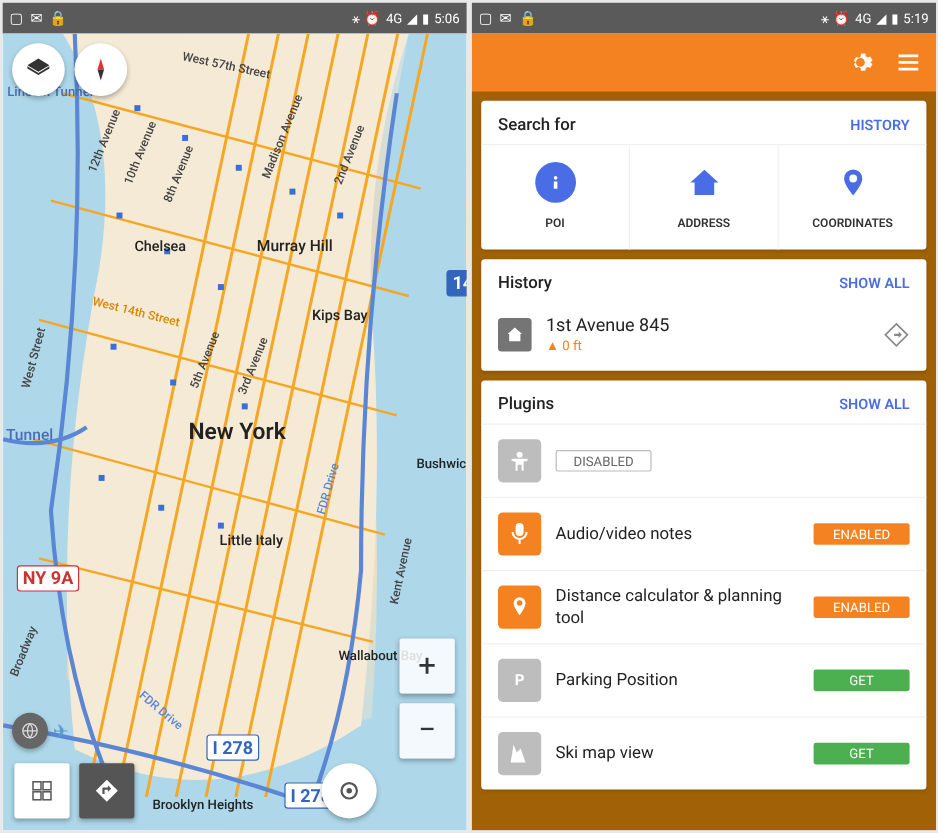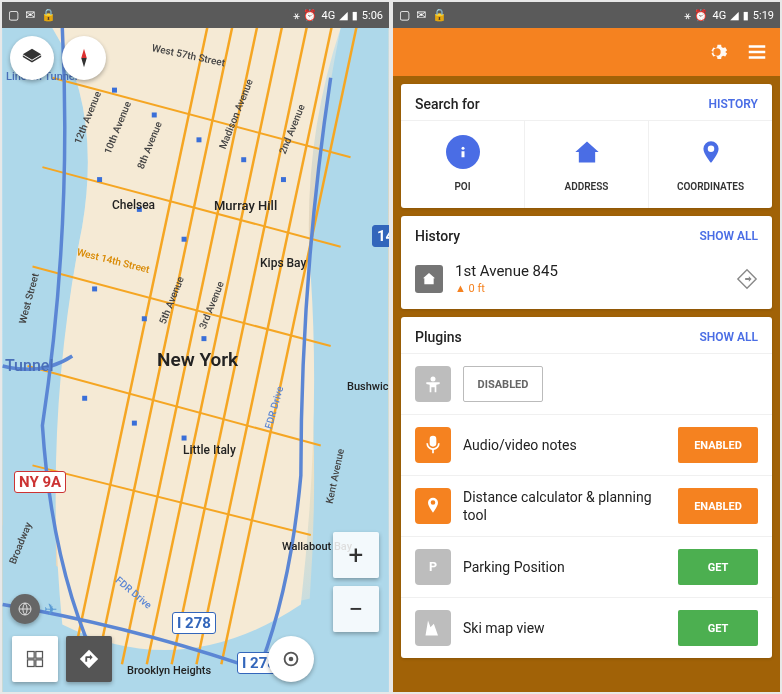--- a/index.html
+++ b/index.html
@@ -41,21 +41,21 @@
 .history-item { display: flex; align-items: center; padding: 10px 14px 14px; gap: 12px; cursor: pointer; }
 .hist-icon { width: 28px; height: 28px; background: #757575; border-radius: 3px; display: flex; align-items: center; justify-content: center; }
 .hist-text { flex: 1; }
 .hist-title { font-size: 15px; color: #222; }
 .hist-sub { font-size: 11px; color: #f58220; margin-top: 2px; }
 .plugin-item { display: flex; align-items: center; padding: 12px 14px; gap: 12px; border-top: 1px solid #f0f0f0; }
 .plugin-icon { width: 36px; height: 36px; border-radius: 4px; display: flex; align-items: center; justify-content: center; flex-shrink: 0; }
 .plugin-icon.grey { background: #bdbdbd; }
 .plugin-icon.orange { background: #f58220; }
 .plugin-title { flex: 1; font-size: 14px; color: #222; line-height: 1.3; }
-.plugin-btn { min-width: 80px; height: 36px; border-radius: 2px; font-size: 11px; font-weight: 700; display: flex; align-items: center; justify-content: center; cursor: pointer; border: none; }
+.plugin-btn { min-width: 80px; height: 18px; border-radius: 2px; font-size: 11px; font-weight: 400; display: flex; align-items: center; justify-content: center; cursor: pointer; border: none; }
 .plugin-btn.disabled { background: #fff; border: 1px solid #bbb; color: #666; }
 .plugin-btn.enabled { background: #f58220; color: #fff; }
 .plugin-btn.get { background: #4caf50; color: #fff; }
 </style>
 </head>
 <body>
 
 <div class="phone">
   <div class="status-bar">
     <div class="status-left">
@@ -124,21 +124,21 @@
       </g>
     </svg>
     <div class="map-label big" style="left:155px;top:320px">New York</div>
     <div class="map-label" style="left:110px;top:170px;font-size:12px">Chelsea</div>
     <div class="map-label" style="left:212px;top:170px;font-size:13px">Murray Hill</div>
     <div class="map-label" style="left:258px;top:228px;font-size:12px">Kips Bay</div>
     <div class="map-label" style="left:181px;top:415px;font-size:12px">Little Italy</div>
     <div class="map-label" style="left:280px;top:512px;font-size:11px">Wallabout Bay</div>
     <div class="map-label" style="left:125px;top:636px;font-size:11px">Brooklyn Heights</div>
     <div class="map-label" style="left:345px;top:352px;font-size:11px">Bushwick</div>
-    <div class="map-label" style="left:3px;top:328px;font-size:16px;color:#4a6fb8">Tunnel</div>
+    <div class="map-label" style="left:3px;top:328px;font-size:13px;color:#4a6fb8">Tunnel</div>
     <div class="map-label" style="left:4px;top:42px;font-size:11px;color:#4a6fb8">Lincoln Tunnel</div>
     <div class="map-label map-street" style="left:150px;top:14px;transform:rotate(12deg)">West 57th Street</div>
     <div class="map-label map-street" style="left:75px;top:110px;transform:rotate(-68deg)">12th Avenue</div>
     <div class="map-label map-street" style="left:105px;top:120px;transform:rotate(-68deg)">10th Avenue</div>
     <div class="map-label map-street" style="left:138px;top:135px;transform:rotate(-68deg)">8th Avenue</div>
     <div class="map-label map-street" style="left:220px;top:115px;transform:rotate(-68deg)">Madison Avenue</div>
     <div class="map-label map-street" style="left:280px;top:120px;transform:rotate(-68deg)">2nd Avenue</div>
     <div class="map-label map-street" style="left:75px;top:218px;transform:rotate(14deg);color:#d88800">West 14th Street</div>
     <div class="map-label map-street" style="left:20px;top:290px;transform:rotate(-75deg)">West Street</div>
     <div class="map-label map-street" style="left:10px;top:530px;transform:rotate(-68deg)">Broadway</div>

